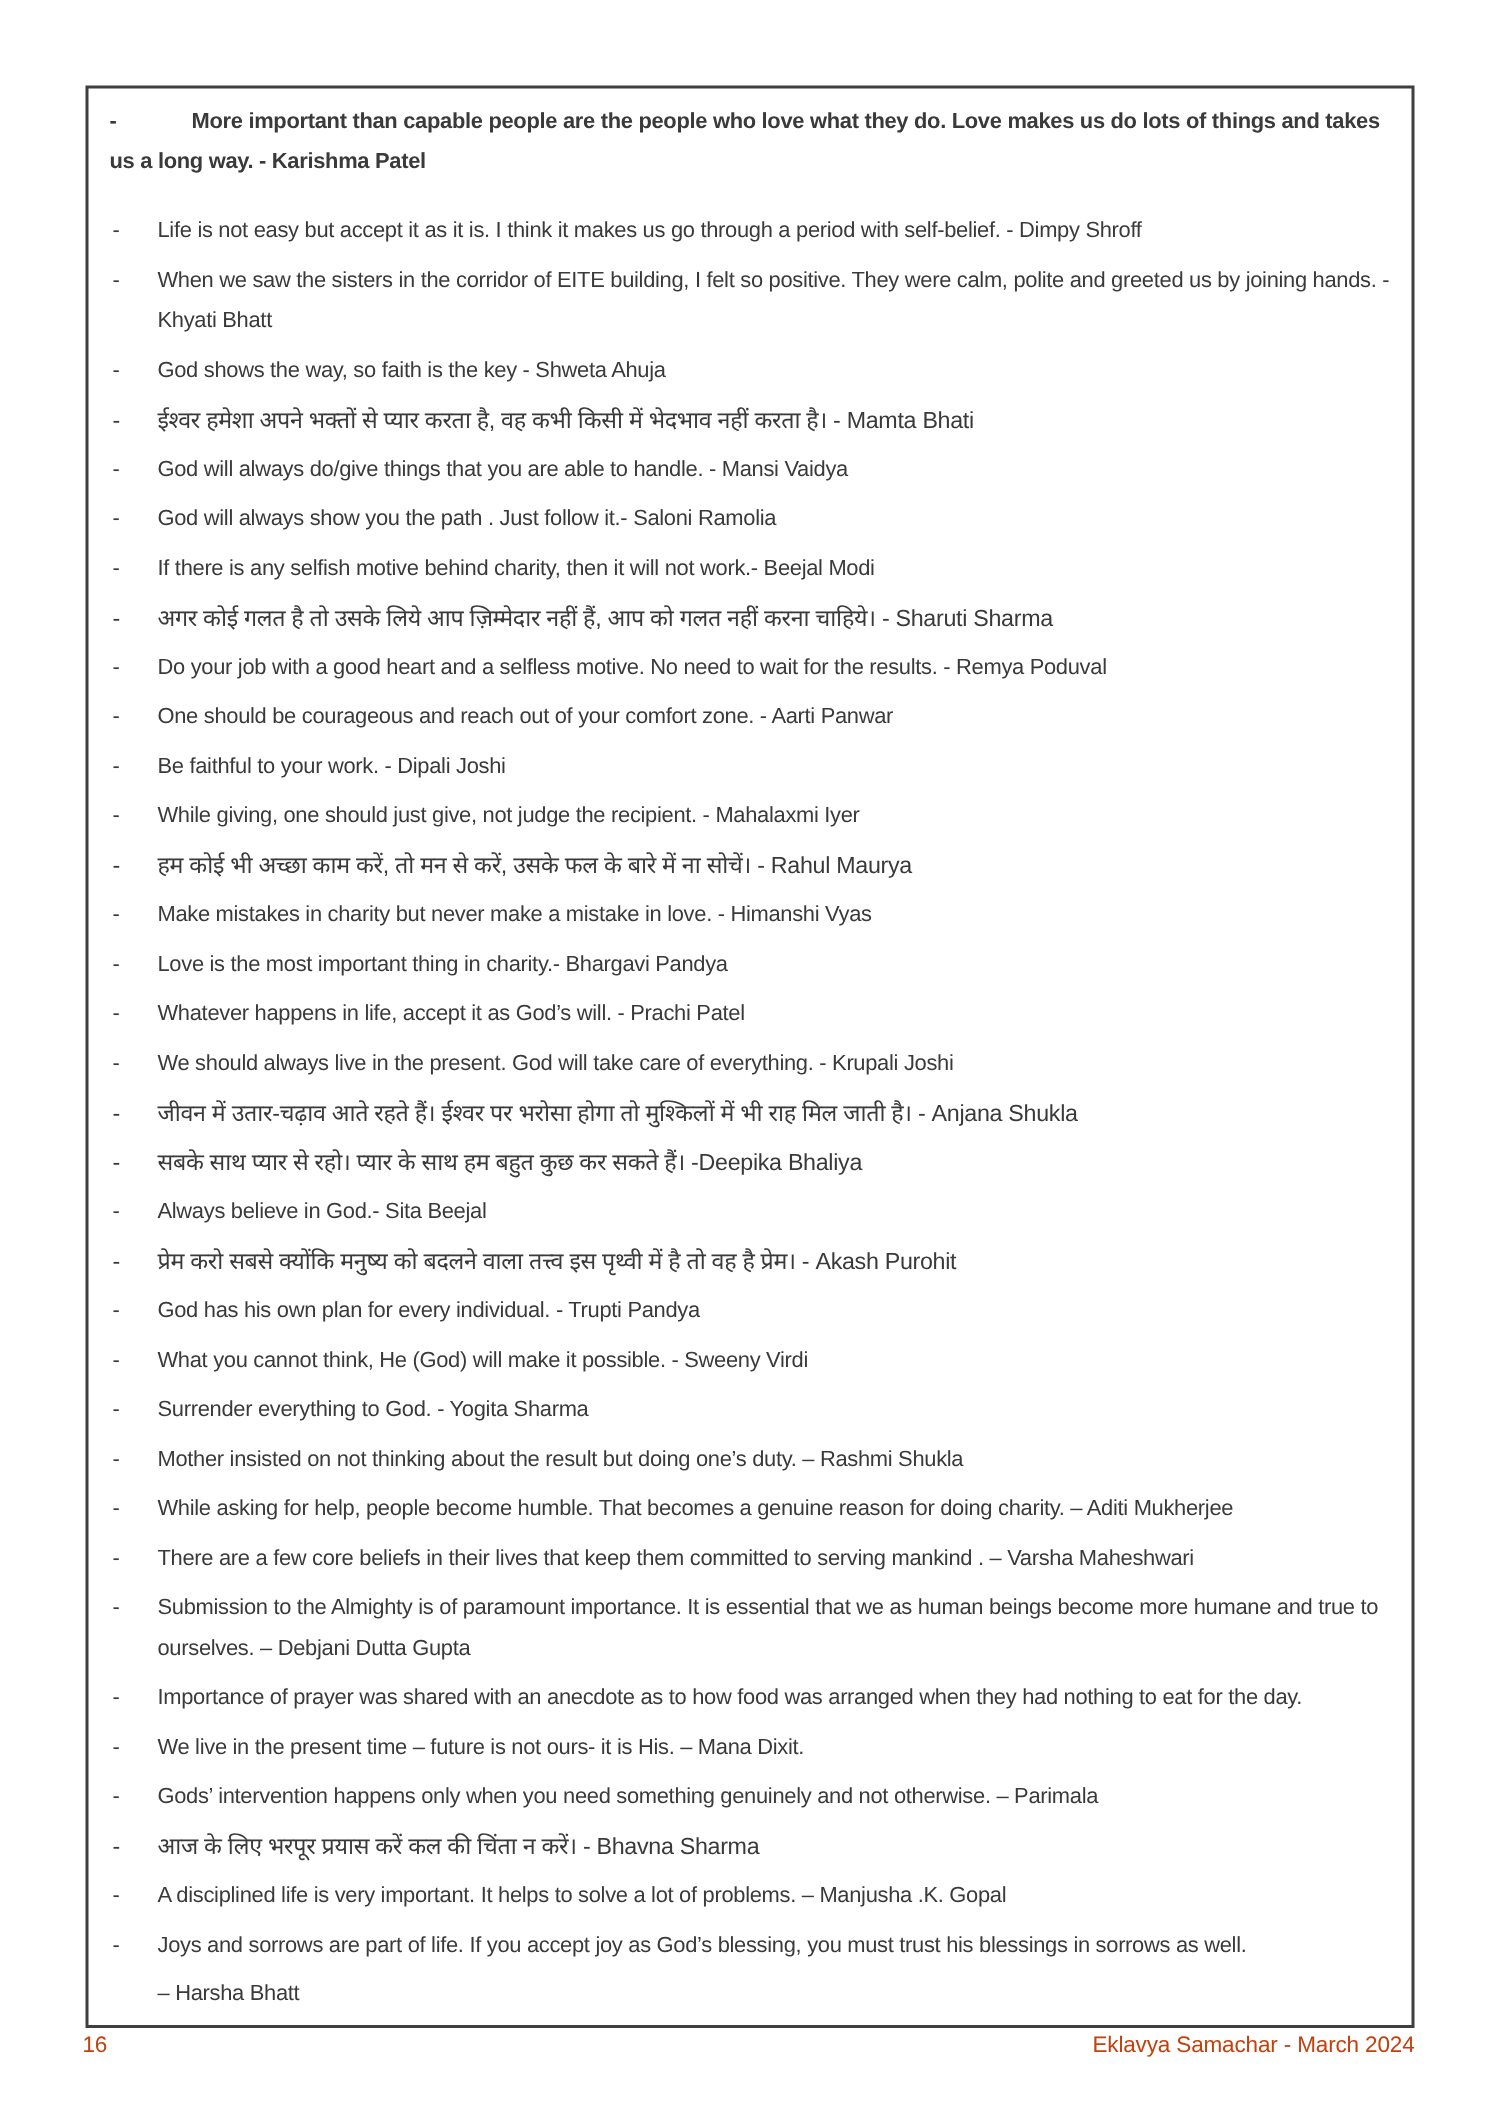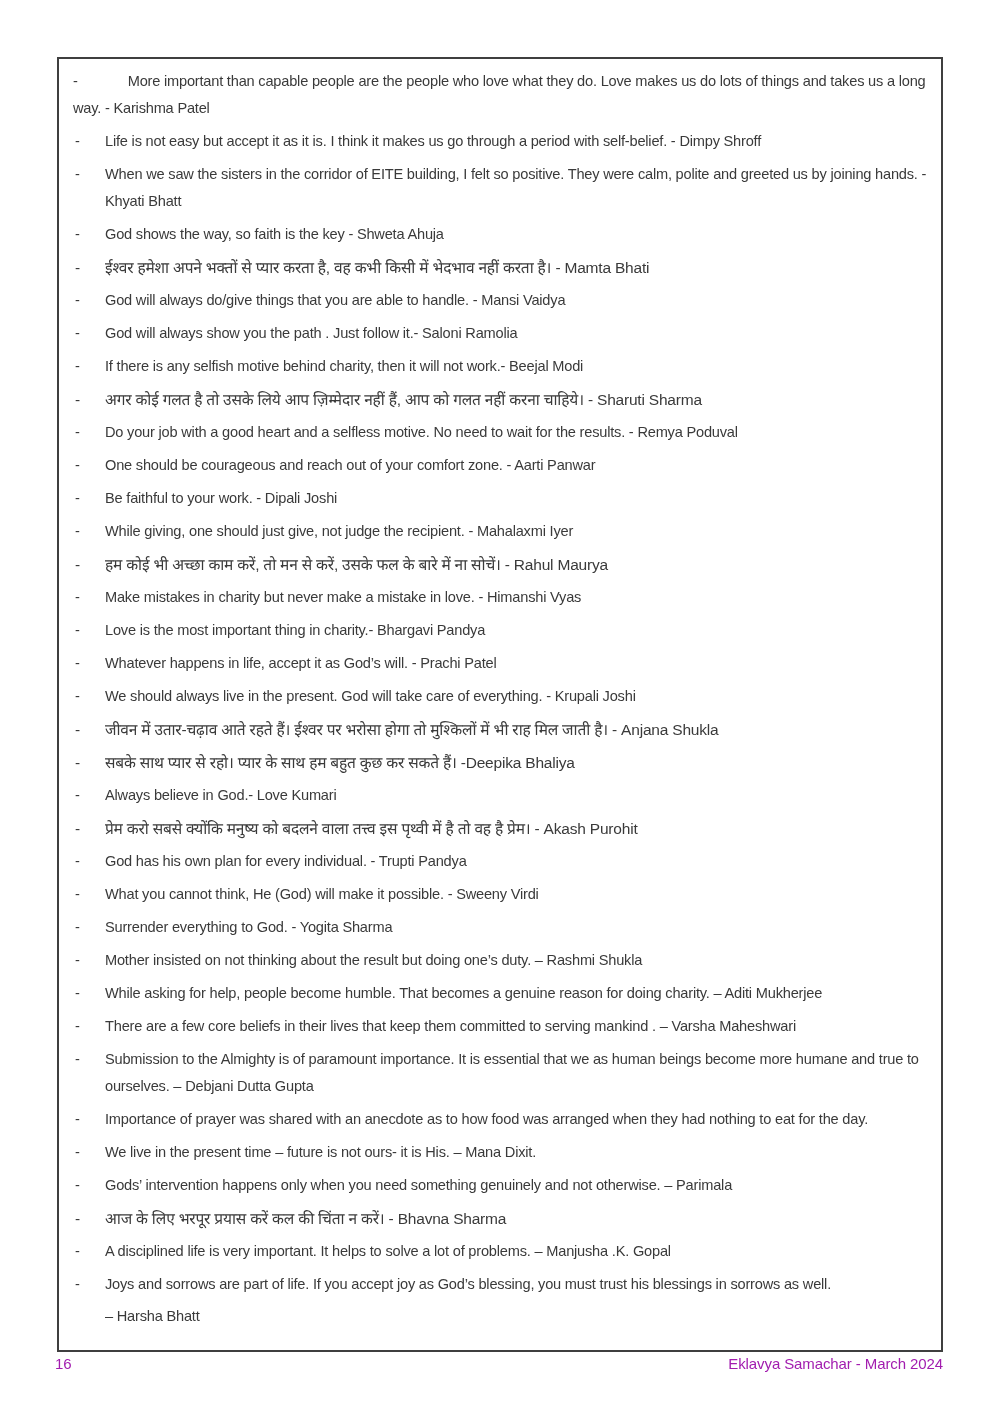--- a/index.html
+++ b/index.html
@@ -42,25 +42,26 @@
   }
 
   .quote .q-text {
     flex: 1;
     min-width: 0;
   }
 
   
   .quote-first {
     display: block;
-    margin-bottom: 6px;
+    margin-bottom: 19px;
     margin-left: -2px;
     font-size: 14.6px;
     line-height: 27px;
     letter-spacing: -0.2px;
+    font-weight: bold;
   }
 
   .quote-first .first-tab {
     display: inline-block;
     width: 50px;
   }
 
   .attr-line {
     display: block;
     margin-top: 5px;
@@ -71,21 +72,21 @@
   }
 
   .footer {
     position: absolute;
     left: 55px;
     right: 57px;
     top: 1355px;
     display: flex;
     justify-content: space-between;
     font-size: 15px;
-    color: #a21caf;
+    color: #c2410c;
     letter-spacing: -0.1px;
   }
 </style>
 </head>
 <body>
 
 <div class="page-border">
   <div id="quote-list">
       <div class="quote-first"><span class="bullet-inline">-</span><span class="first-tab"></span><span>More important  than capable people are the people who love what they do.  Love makes us do lots of things and takes us a long way. - Karishma Patel</span></div>
       <div class="quote">
@@ -159,21 +160,21 @@
       <div class="quote hindi" lang="hi">
         <span class="bullet">-</span>
         <div class="q-text"><span>जीवन में उतार-चढ़ाव आते रहते हैं। ईश्वर पर भरोसा होगा तो मुश्किलों में भी राह मिल जाती है। - Anjana Shukla</span></div>
       </div>
       <div class="quote hindi" lang="hi">
         <span class="bullet">-</span>
         <div class="q-text"><span>सबके साथ प्यार से रहो। प्यार के साथ हम बहुत कुछ कर सकते हैं। -Deepika Bhaliya</span></div>
       </div>
       <div class="quote">
         <span class="bullet">-</span>
-        <div class="q-text"><span>Always believe in God.-  Love Kumari</span></div>
+        <div class="q-text"><span>Always believe in God.-  Sita Beejal</span></div>
       </div>
       <div class="quote hindi" lang="hi">
         <span class="bullet">-</span>
         <div class="q-text"><span>प्रेम करो सबसे क्योंकि मनुष्य को बदलने वाला तत्त्व इस पृथ्वी में है तो वह है प्रेम। - Akash Purohit</span></div>
       </div>
       <div class="quote">
         <span class="bullet">-</span>
         <div class="q-text"><span>God has his own plan for every individual. - Trupti Pandya</span></div>
       </div>
       <div class="quote">

